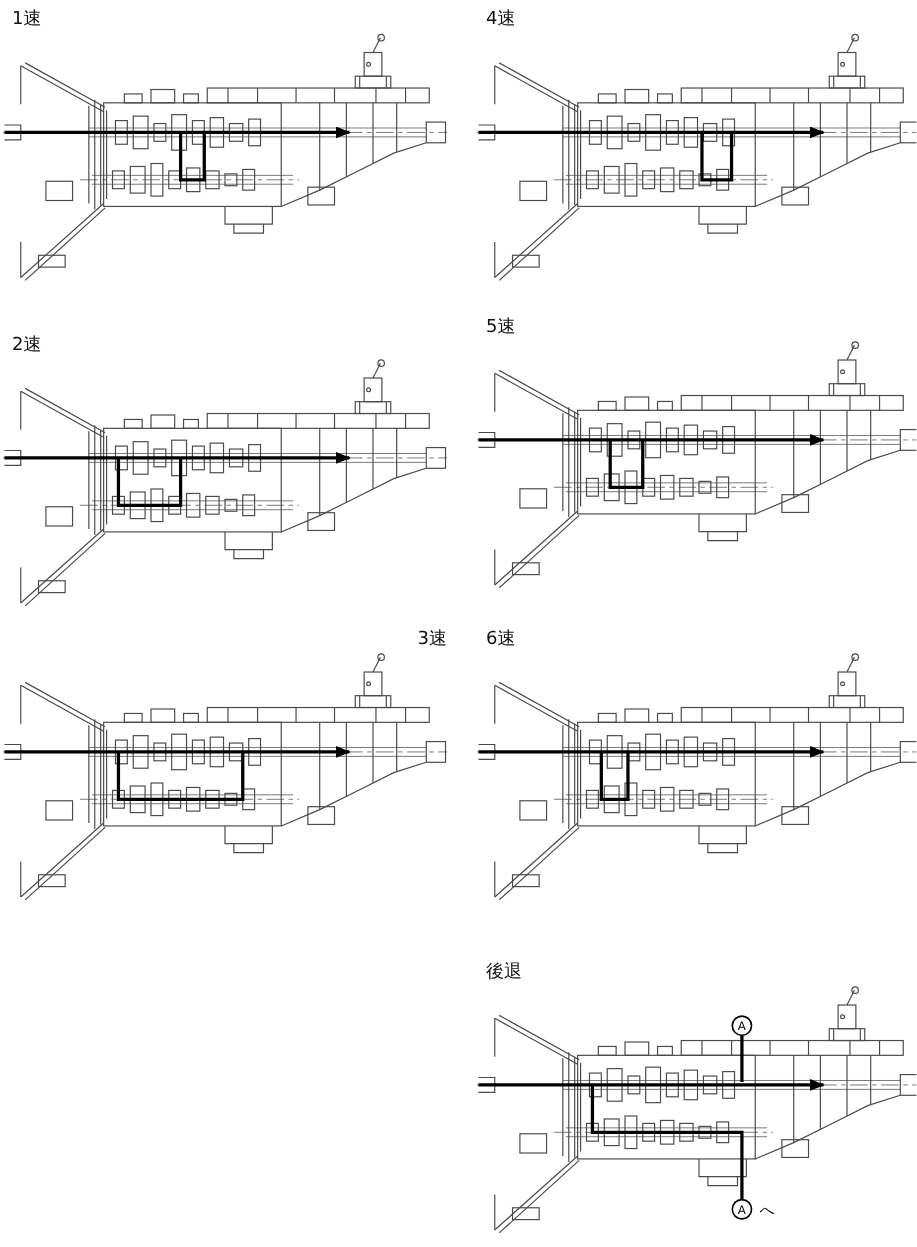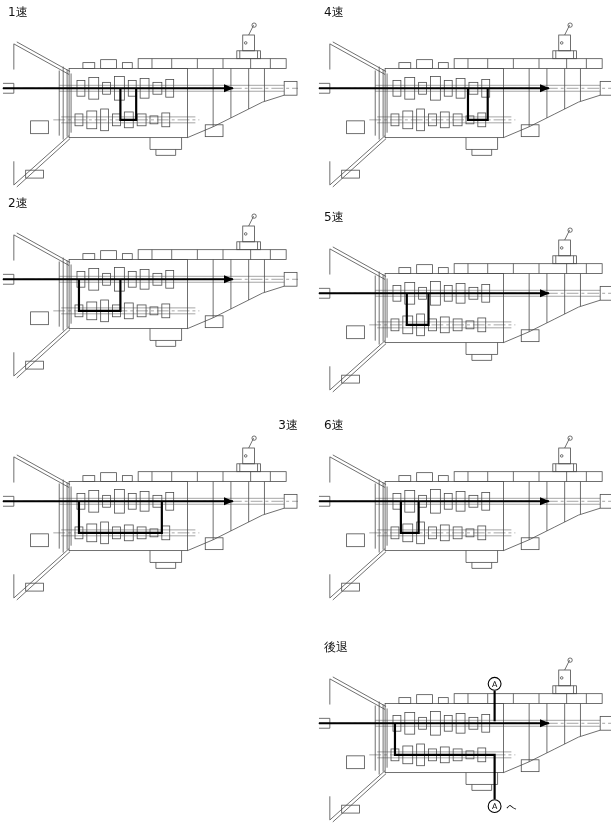--- a/index.html
+++ b/index.html
@@ -126,21 +126,21 @@
         <g class="rev-group" style="display:none">
           <path class="rev-top"></path>
           <circle class="rev-top-c" r="6.5"></circle>
           <text class="rev-top-t rev-marker-t"></text>
           <circle class="rev-bot-c" r="6.5"></circle>
           <text class="rev-bot-t rev-marker-t"></text>
           <text class="rev-note"></text>
         </g>
       </svg>
     </figure>
-    <figure class="panel" style="left: 2px; top: 196px;">
+    <figure class="panel" style="left: 2px; top: 222px;">
       <figcaption class="panel-label">2速</figcaption>
       <svg class="panel-svg" viewBox="0 0 300 175" width="296" height="175">
         <use href="#gearbox-art" xlink:href="#gearbox-art"></use>
         <path class="flow-loop" d="M78,66 V98 H120 V66"></path>
         <path class="flow-through" marker-end="url(#arrow)" d="M1,66 H234"></path>
         <g class="rev-group" style="display:none">
           <path class="rev-top"></path>
           <circle class="rev-top-c" r="6.5"></circle>
           <text class="rev-top-t rev-marker-t"></text>
           <circle class="rev-bot-c" r="6.5"></circle>

